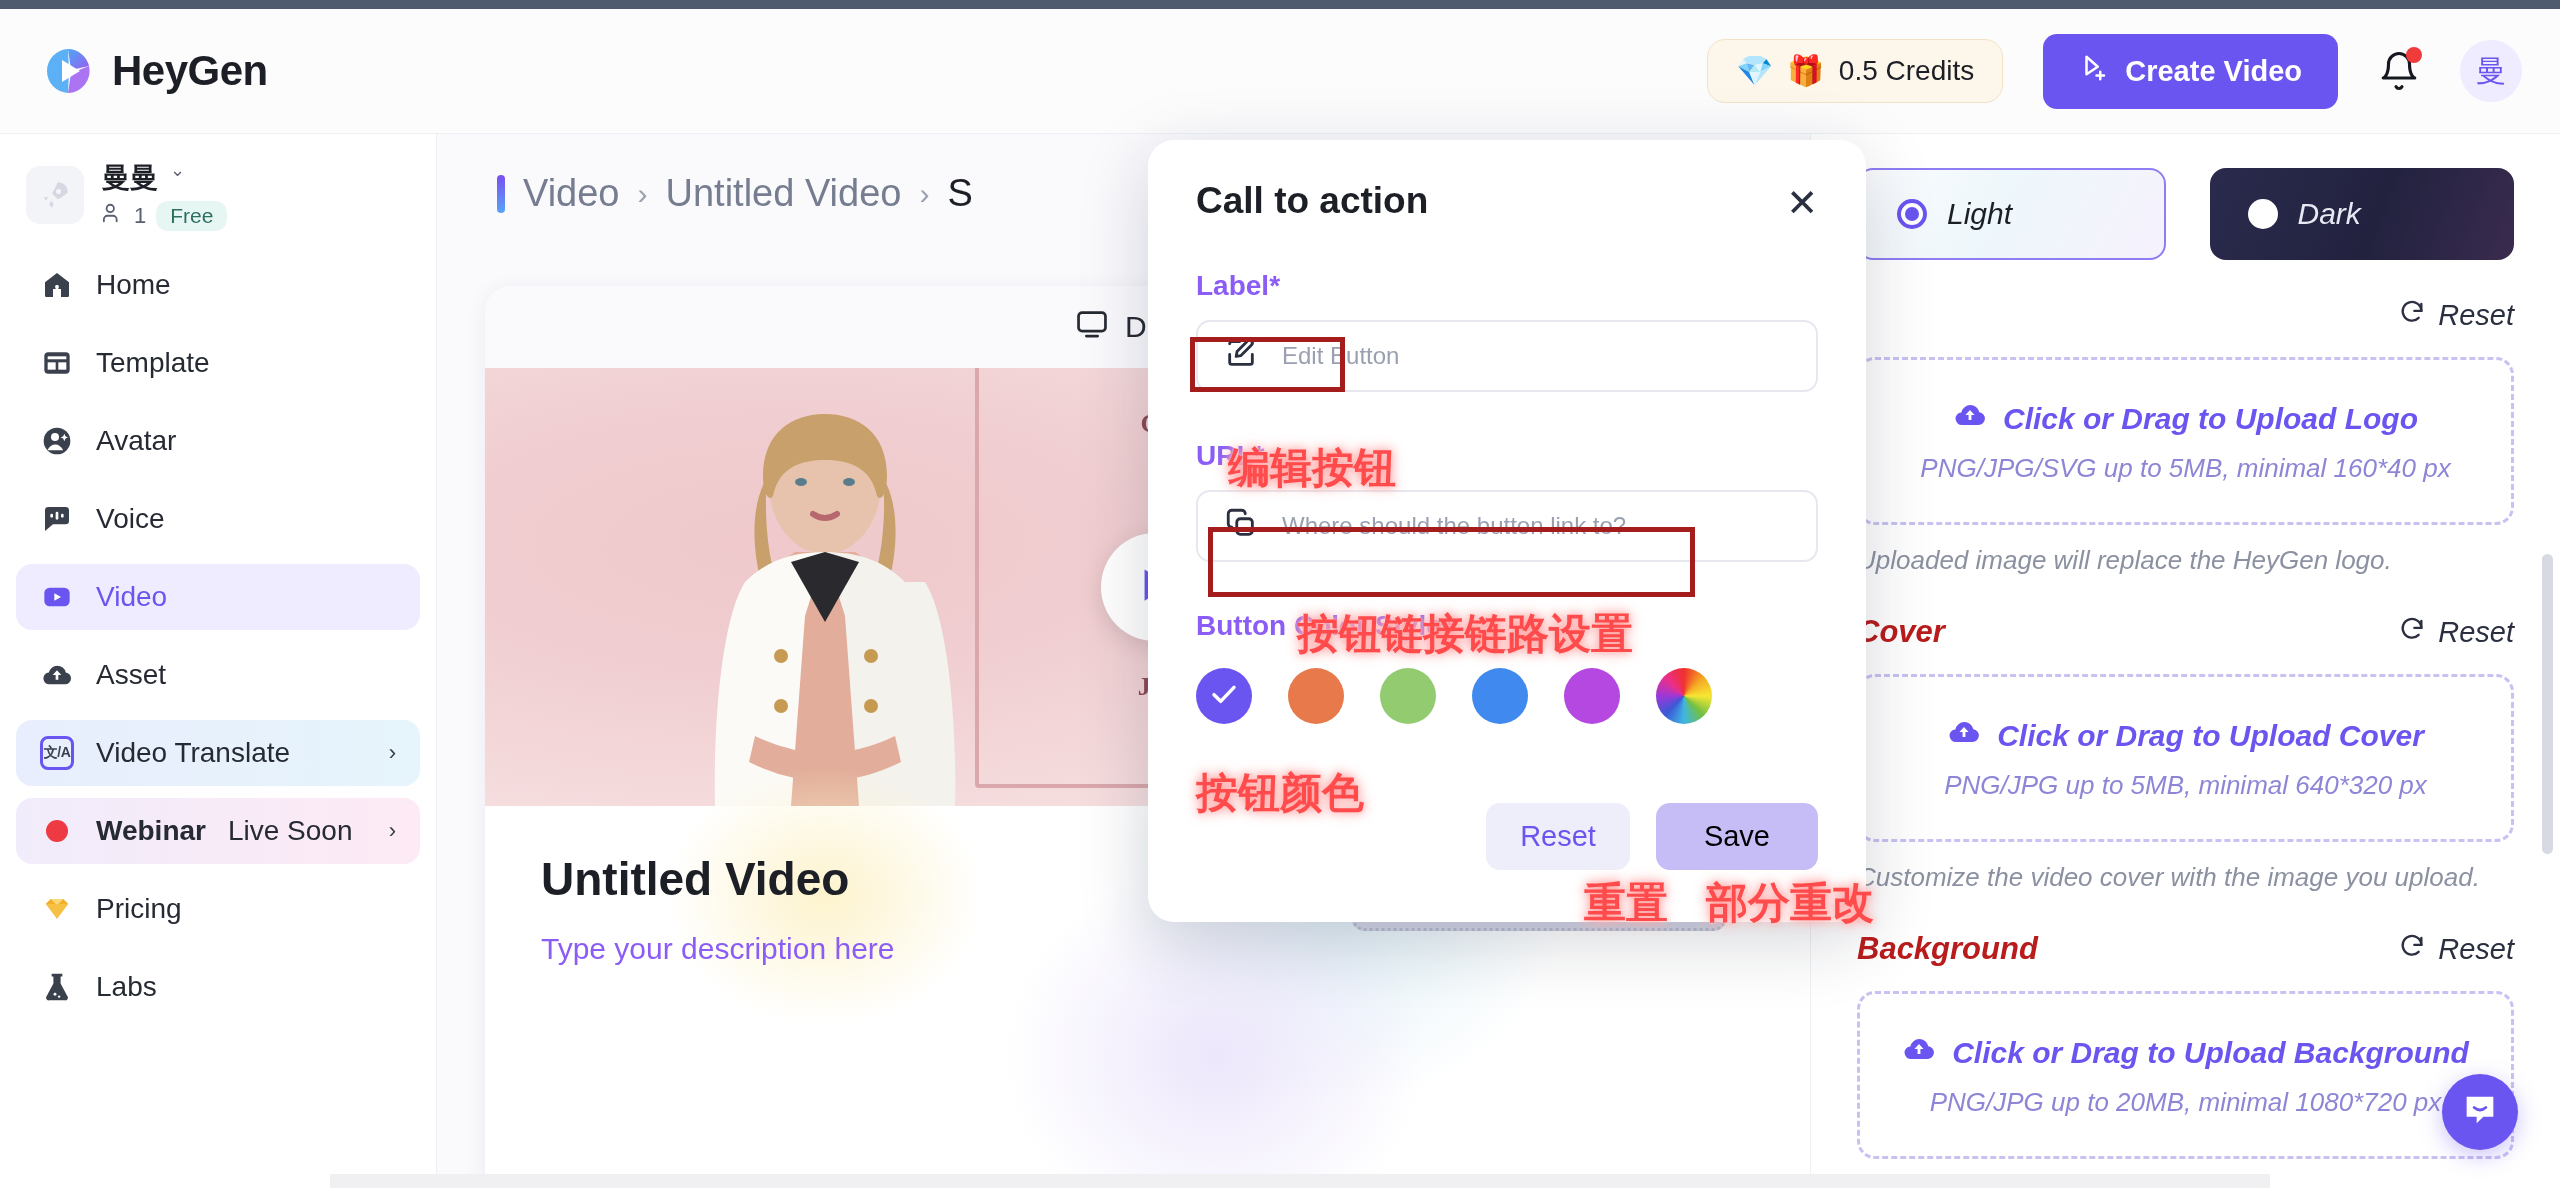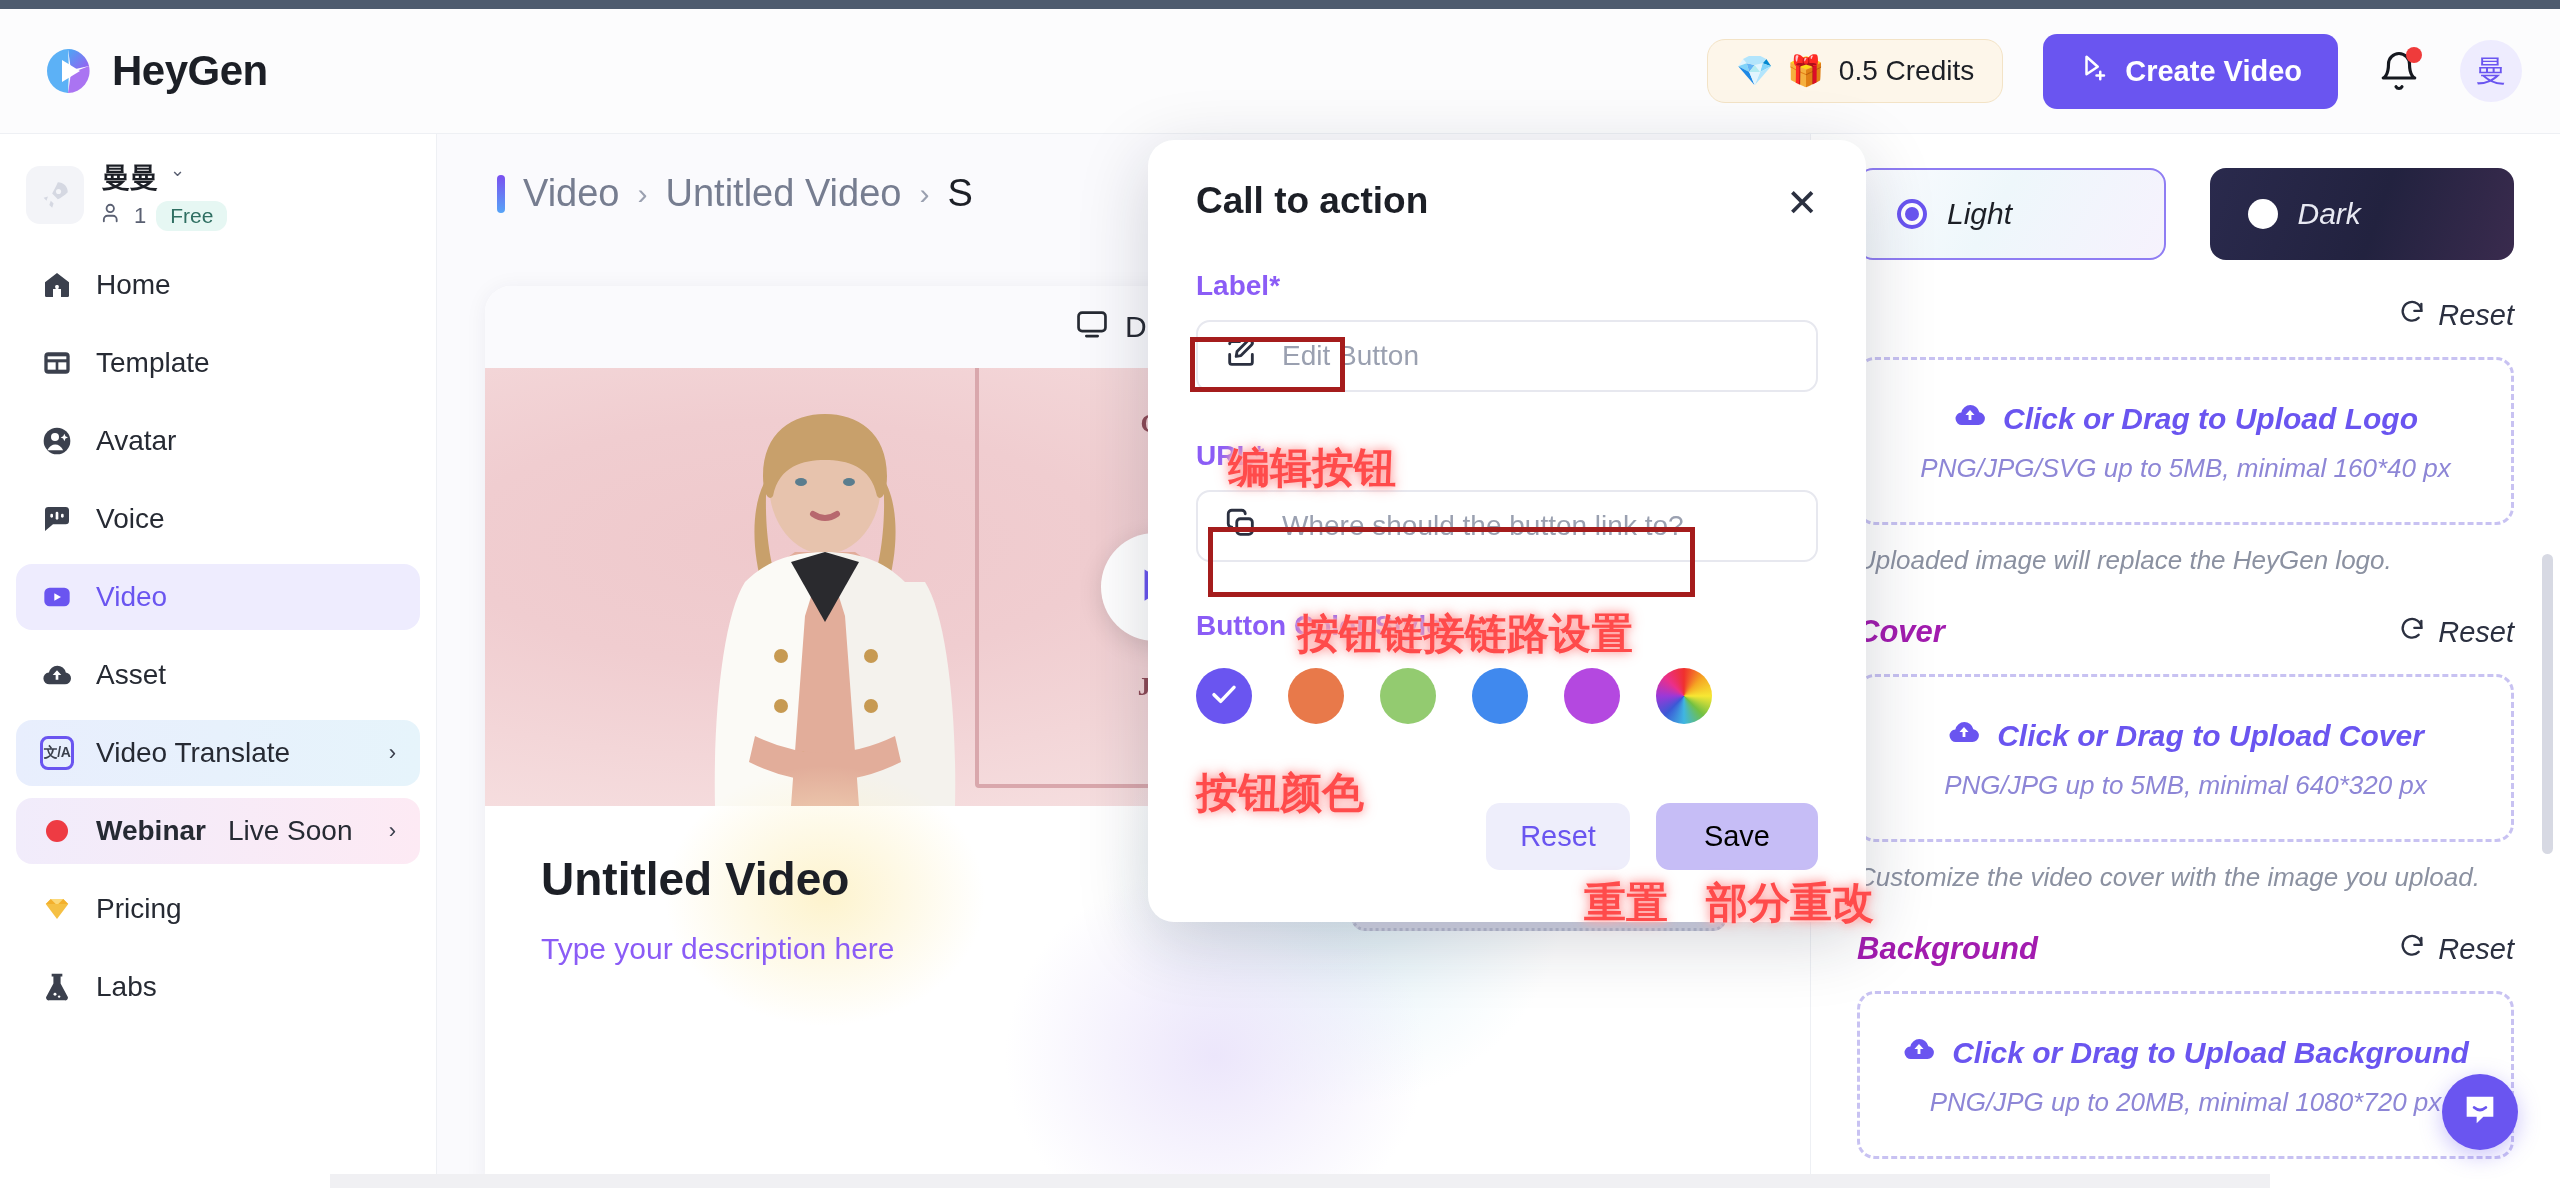--- a/index.html
+++ b/index.html
@@ -204,21 +204,21 @@
   .radio-on {
     width:30px; height:30px; border-radius:50%;
     border:4px solid #6a55f0; background:#fff;
     display:flex; align-items:center; justify-content:center;
   }
   .radio-on i { width:14px; height:14px; border-radius:50%; background:#6a55f0; display:block; }
   .radio-white { width:30px; height:30px; border-radius:50%; background:#fff; }
 
   .sect { margin-top:38px; }
   .sect-head { display:flex; align-items:center; justify-content:space-between; }
-  .sect-title { font-size:31px; font-weight:700; color:#a21caf; }
+  .sect-title { font-size:31px; font-weight:700; color:#b91c1c; }
   .reset-link {
     display:flex; align-items:center; gap:12px;
     font-size:29px; color:#2b3040; cursor:pointer;
   }
   .dropzone {
     margin-top:24px; border:3px dashed #c8c2f2; border-radius:18px;
     height:168px; display:flex; flex-direction:column; align-items:center;
     justify-content:center; gap:14px; cursor:pointer;
     background:#fff;
   }
@@ -238,21 +238,21 @@
     box-shadow:0 18px 70px rgba(24,28,48,.18);
     padding:40px 48px;
   }
   .modal-head { display:flex; align-items:flex-end; justify-content:space-between; }
   .modal-title { font-size:37px; font-weight:700; color:#1c1f26; }
   .modal-close { font-size:38px; color:#2b3040; cursor:pointer; line-height:1; }
   .field-label { margin-top:48px; font-size:28px; color:#8b5cf6;font-weight:bold; }
   .field-box {
     margin-top:18px; height:72px; border:2px solid #e7e8ef; border-radius:14px;
     display:flex; align-items:center; gap:24px; padding:0 26px;
-    font-size:28px; color:#9aa0b0; cursor:text;
+    font-size:24px; color:#9aa0b0; cursor:text;
   }
   .swatches { margin-top:26px; display:flex; gap:36px; }
   .swatch {
     width:56px; height:56px; border-radius:50%; cursor:pointer;
     display:flex; align-items:center; justify-content:center;
   }
   .swatch.rainbow {
     background:conic-gradient(#f0302e,#f5a623,#f7e733,#72c043,#3fb6e2,#3b59d6,#9b38d8,#ea2f8a,#f0302e);
   }
   .modal-actions {

